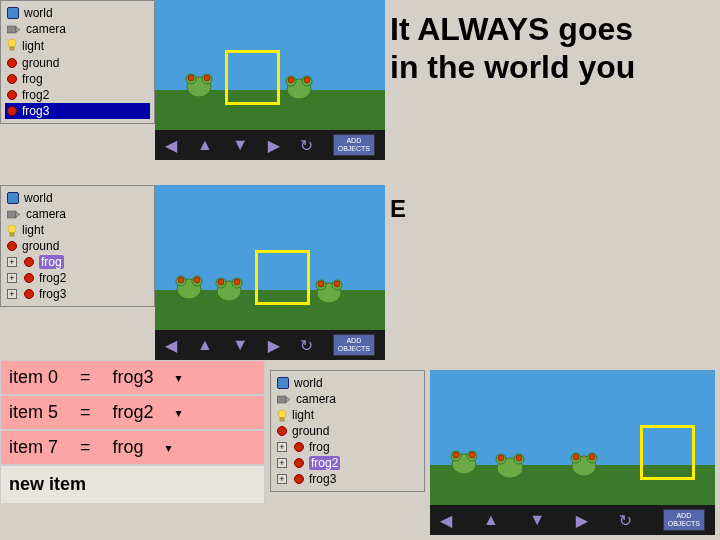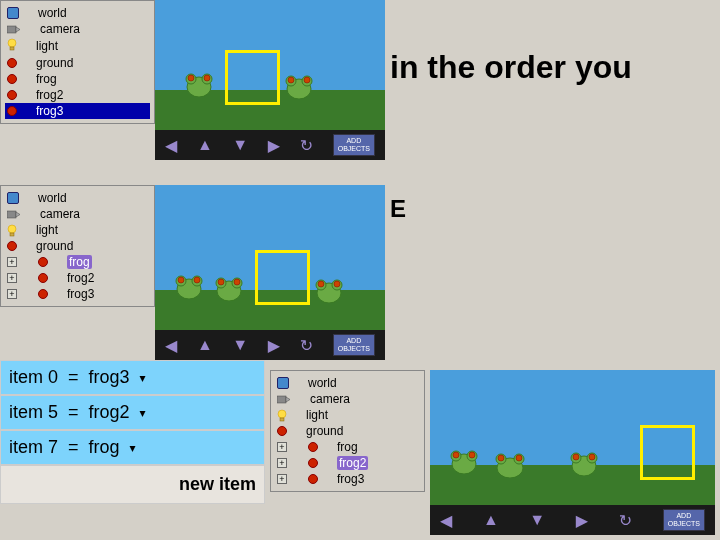--- a/index.html
+++ b/index.html
@@ -31,21 +31,21 @@
       top: 0;
       left: 0;
       width: 155px;
       background: #d4d0c8;
       border: 1px solid #888;
       padding: 4px;
     }
     .world-list-item {
       display: flex;
       align-items: center;
-      gap: 19px;
+      gap: 5px;
       padding: 1px 2px;
       font-size: 12px;
       color: #000;
     }
     .world-list-item.selected {
       background: #0000aa;
       color: white;
     }
     .icon-world { width: 12px; height: 12px; background: #4488cc; border: 1px solid #226; display:inline-block; border-radius:2px; }
     .icon-red { width: 10px; height: 10px; background: #cc2200; border-radius: 50%; border: 1px solid #880000; display:inline-block; }
@@ -150,31 +150,31 @@
       top: 360px;
       left: 0;
       width: 265px;
       background: #f0eeea;
     }
     .item-row {
       display: flex;
       align-items: center;
       padding: 6px 8px;
       border: 1px solid #ccc;
-      background: #7dd3fc;
-      gap: 6px;
+      background: #fca5a5;
+      gap: 18px;
       font-size: 18px;
       font-weight: normal;
       color: #000;
     }
     .item-row .eq { margin: 0 4px; }
     .new-item-btn {
       display: flex;
       align-items: center;
-      justify-content: flex-end;
+      justify-content: flex-start;
       padding: 8px;
       background: #e8e4de;
       border: 1px solid #ccc;
       font-size: 18px;
       font-weight: bold;
       cursor: pointer;
       color: #000;
     }
 
     
@@ -213,22 +213,22 @@
       left: 390px;
       font-size: 24px;
       font-weight: bold;
       color: #000;
     }
   </style>
 </head>
 <body>
 
 <div class="headline">
-  <br>
-  <span>in the order you</span><br>
+  <span>It ALWAYS goes</span><br>
+  <span>in the world you</span><br>
 </div>
 
 <div class="panel1">
   <div class="world-list-item">
     <span class="icon-world"></span>
     <span>world</span>
   </div>
   <div class="world-list-item indent1">
     <span style="display:inline-flex;align-items:center;gap:2px;">
       <svg width="14" height="11" viewBox="0 0 14 11">

